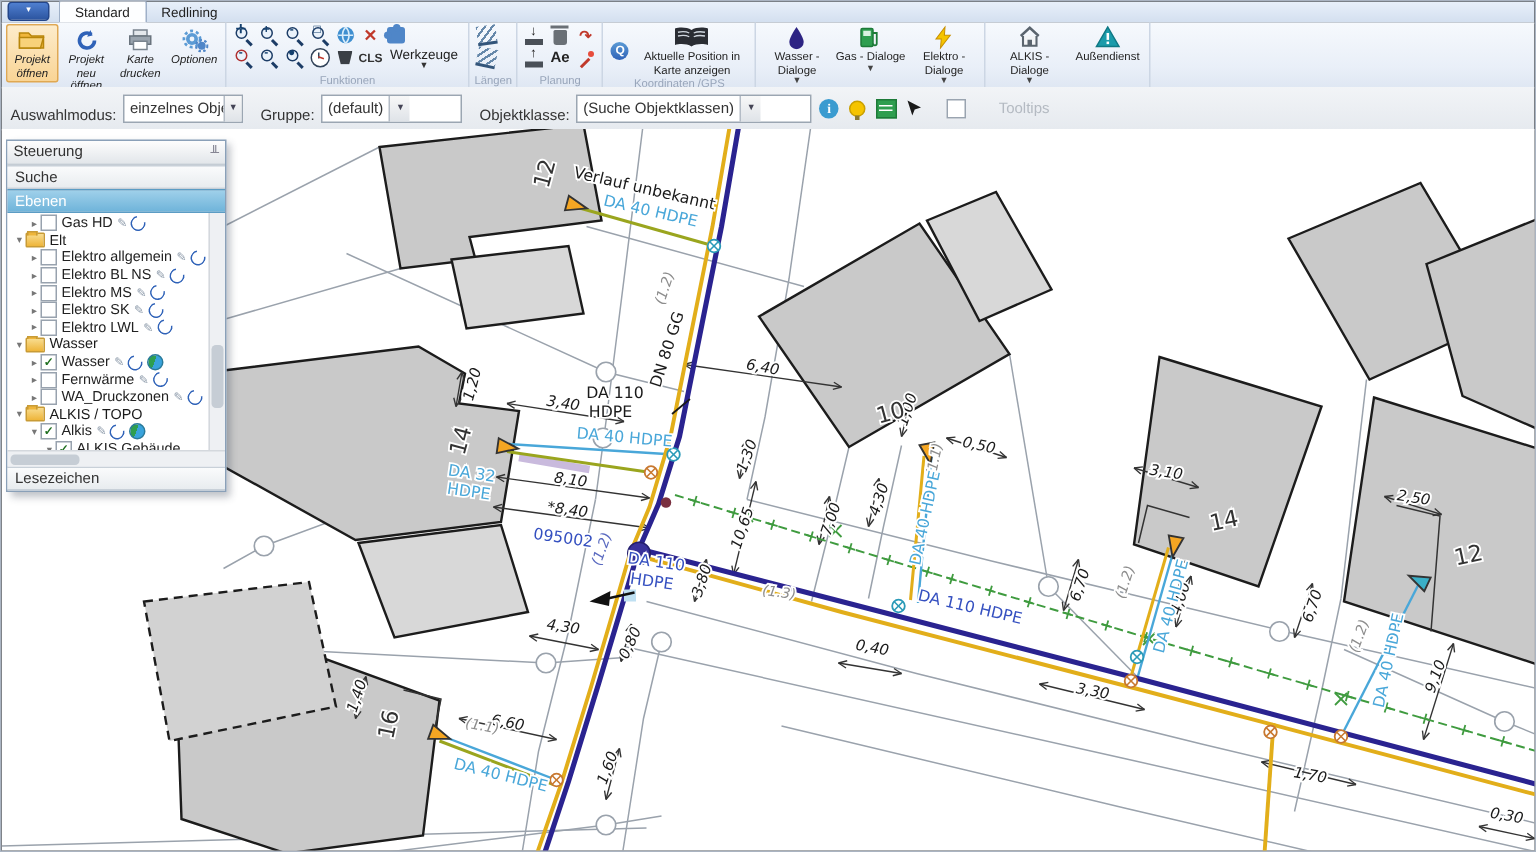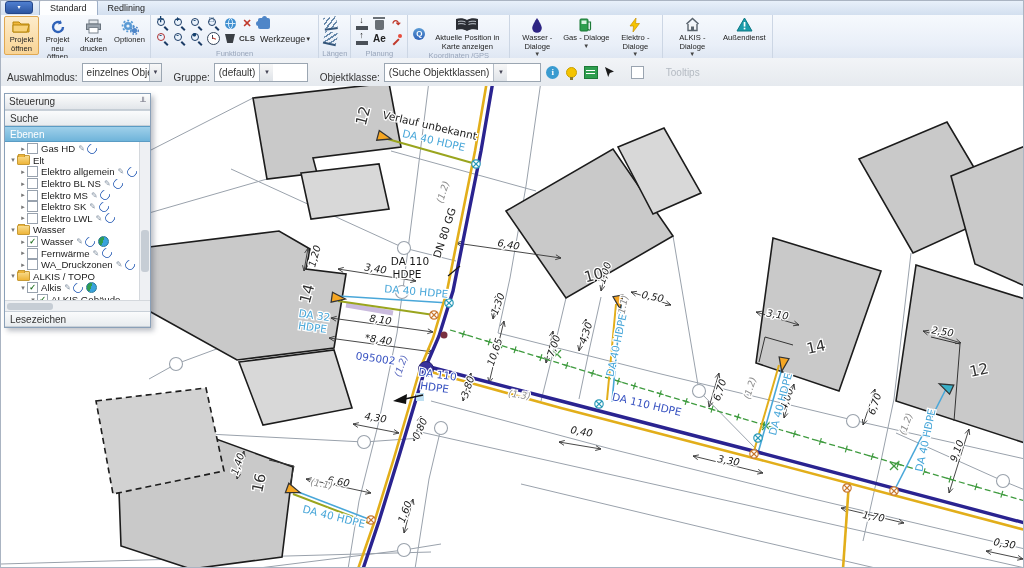--- a/index.html
+++ b/index.html
@@ -14,41 +14,41 @@
   .tab{font-size:9px;color:#222;padding:1px 10px 1px 10px;height:12px;line-height:12px;}
   .tab.active{background:#fdfeff;border:1px solid #9fb0c8;border-bottom:none;border-radius:2px 2px 0 0;}
   
   #ribbon{position:absolute;left:0;top:14px;width:100%;height:43px;
           background:linear-gradient(#f6f9fd,#e9eff8 70%,#dfe7f3);border-bottom:1px solid #bcc7d8;
           display:flex;align-items:stretch;}
   .rgroup{display:flex;flex-direction:column;justify-content:space-between;border-right:1px solid #ccd6e4;padding:1px 3px 0 3px;}
   .glabel{font-size:7.5px;color:#98a5ba;text-align:center;height:9px;line-height:9px;}
   .rbuttons{display:flex;align-items:flex-start;gap:1px;}
   .bigbtn{display:flex;flex-direction:column;align-items:center;width:35px;padding:1px 0;
-          background:none;border:1px solid transparent;border-radius:2px;font-family:inherit;}
+          background:none;border:1px solid transparent;border-radius:2px;font-family:inherit;font-style:italic;}
   .bigbtn .bl{font-size:7.6px;line-height:1.12;color:#222;text-align:center;white-space:pre-line;}
   .bigbtn.hl{background:linear-gradient(#fdeccb,#f9d495);border-color:#e0a852;}
   .icbox{height:17px;display:flex;align-items:center;justify-content:center;margin-bottom:1px;}
   .grid2{display:grid;grid-template-rows:15px 15px;grid-auto-flow:column;gap:0 1px;align-items:center;}
   .mi{width:16px;height:14px;display:inline-flex;align-items:center;justify-content:center;position:relative;font-size:10px;}
   .mag{position:relative;width:13px;height:13px;}
   .mag::before{content:"";position:absolute;left:1px;top:1px;width:6px;height:6px;border:1.7px solid #1c3c66;border-radius:50%;background:#eaf2fb;}
   .mag::after{content:"";position:absolute;left:9px;top:9px;width:4.5px;height:1.8px;background:#1c3c66;transform:rotate(45deg);transform-origin:0 0;}
   .mag .sub{position:absolute;left:1.5px;top:-2.5px;font:bold 8px "Liberation Sans",sans-serif;color:#14406e;width:7px;text-align:center;}
   .mag.red::before{border-color:#b03030;}
   .redx{color:#c0392b;font-weight:bold;font-size:11px;}
   .puzzle{width:12px;height:11px;background:#4f86c8;border-radius:2px;position:relative;}
   .puzzle::before{content:"";position:absolute;left:3.5px;top:-2.5px;width:5px;height:5px;border-radius:50%;background:#4f86c8;}
   .puzzle::after{content:"";position:absolute;left:-2.5px;top:3px;width:5px;height:5px;border-radius:50%;background:#4f86c8;}
   .clock{width:11px;height:11px;border:1.4px solid #33445a;border-radius:50%;position:relative;background:#fff;}
   .clock::before{content:"";position:absolute;left:4.5px;top:1.5px;width:1.4px;height:4px;background:#33445a;}
   .clock::after{content:"";position:absolute;left:4.5px;top:4.5px;width:4px;height:1.3px;background:#c0392b;transform:rotate(20deg);}
   .bucket{width:10px;height:9px;background:#3a3f45;clip-path:polygon(0 0,100% 0,78% 100%,22% 100%);}
   .clsm{font:bold 8px "Liberation Sans",sans-serif;color:#333;}
-  .wz{display:flex;flex-direction:row;align-items:center;font-size:9px;color:#222;padding:2px 4px;background:none;border:none;font-family:inherit;}
+  .wz{display:flex;flex-direction:column;align-items:center;font-size:9px;color:#222;padding:2px 4px;background:none;border:none;font-family:inherit;}
   .wz .cdn{font-size:6px;color:#333;}
   .meas{width:13px;height:11px;background:
         repeating-linear-gradient(135deg,#6688aa 0 1.5px,transparent 1.5px 4px);border-bottom:2px solid #33557a;transform:rotate(-8deg);}
   .tray{width:12px;height:12px;position:relative;}
   .tray::after{content:"";position:absolute;left:0;bottom:0;width:12px;height:4px;background:#4a5058;}
   .tray::before{content:"↓";position:absolute;left:3px;top:-3px;font-size:9px;color:#222;font-weight:bold;}
   .tray.up::before{content:"↑";}
   .trash{width:9px;height:10px;background:#6a7076;border-radius:1px 1px 2px 2px;position:relative;margin-top:2px;}
   .trash::before{content:"";position:absolute;left:-1.5px;top:-2.5px;width:12px;height:1.8px;background:#6a7076;}
   .redcurl{color:#c0392b;font-size:10px;font-weight:bold;}

